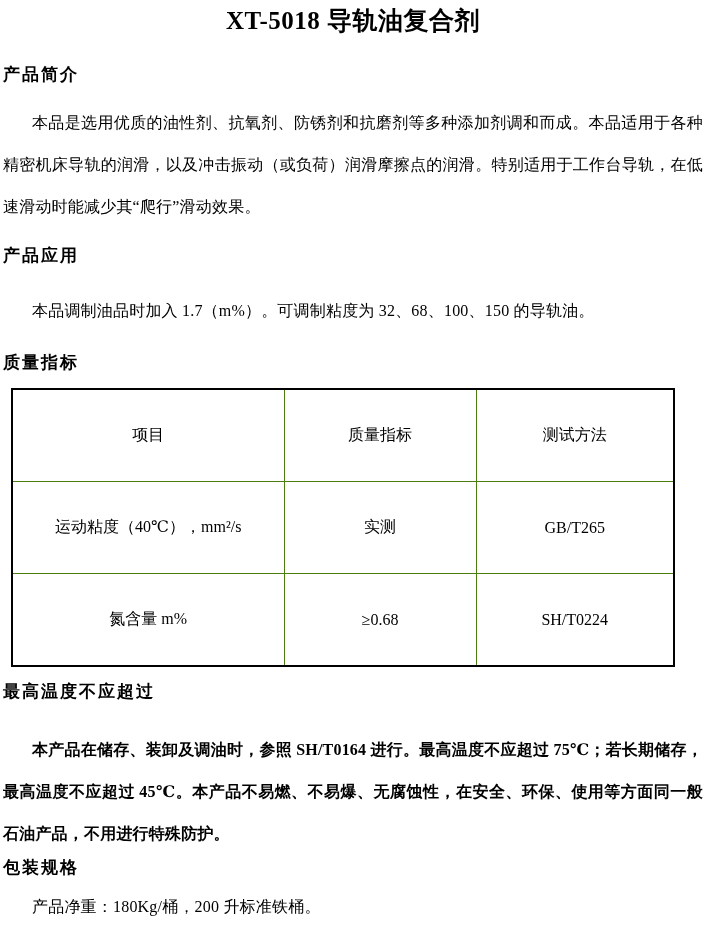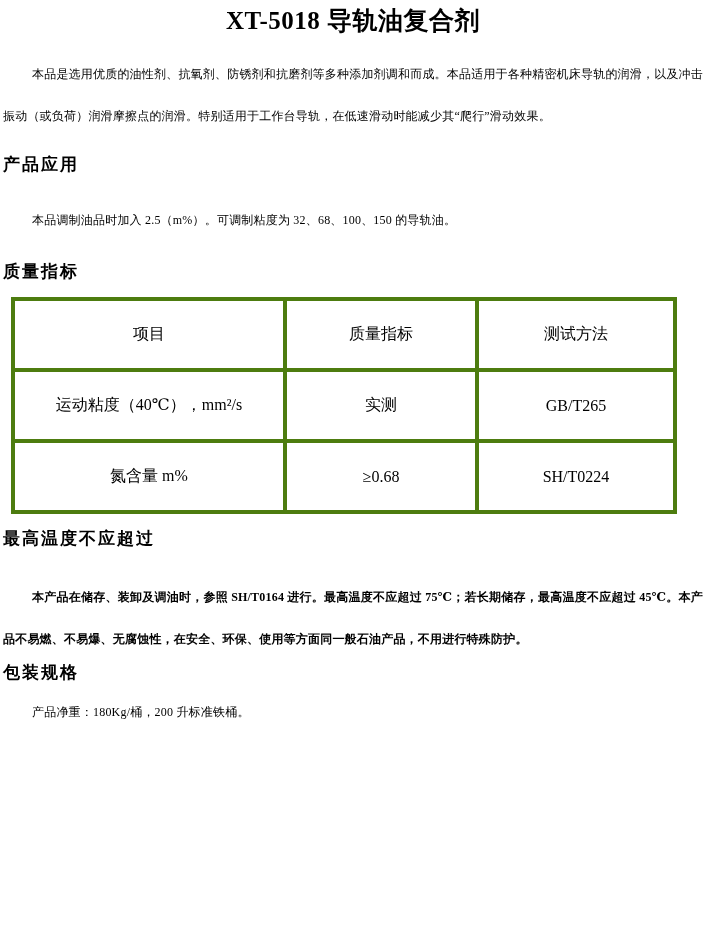--- a/index.html
+++ b/index.html
@@ -30,21 +30,21 @@
   }
   .heading {
     margin: 0;
     font-size: 17px;
     font-weight: bold;
     letter-spacing: 2px;
     line-height: 20px;
   }
   .para {
     margin: 0;
-    font-size: 12px;
+    font-size: 16px;
     line-height: 42px;
     text-align: justify;
     text-indent: 29px;
     letter-spacing: 0.2px;
   }
   .h-intro   { margin-top: 29px; }
   .p-intro   { margin-top: 17px; }
   .h-app     { margin-top: 18px; }
   .p-app     { margin-top: 24px; }
   .h-quality { margin-top: 21px; }
@@ -57,41 +57,42 @@
     border-collapse: collapse;
     table-layout: fixed;
     width: 662px;
     border: 2px solid #000000;
   }
   .quality-table col.c1 { width: 272px; }
   .quality-table col.c2 { width: 192px; }
   .quality-table col.c3 { width: 198px; }
   .quality-table th,
   .quality-table td {
-    border: 4px solid #4d7c0f;
+    border: 1px solid #4d7c0f;
     height: 59px;
-    padding: 4px 2px;
+    padding: 16px 2px;
     text-align: center;
     vertical-align: middle;
     font-size: 16px;
     font-weight: normal;
     overflow: hidden;
   }
 </style>
 </head>
 <body>
 
 <div class="page">
 
   <h1 class="title">XT-5018 导轨油复合剂</h1>
 
+  <h2 class="heading h-intro">产品简介</h2>
   <p class="para p-intro">本品是选用优质的油性剂、抗氧剂、防锈剂和抗磨剂等多种添加剂调和而成。本品适用于各种精密机床导轨的润滑，以及冲击振动（或负荷）润滑摩擦点的润滑。特别适用于工作台导轨，在低速滑动时能减少其“爬行”滑动效果。</p>
 
   <h2 class="heading h-app">产品应用</h2>
-  <p class="para p-app">本品调制油品时加入 2.5（m%）。可调制粘度为 32、68、100、150 的导轨油。</p>
+  <p class="para p-app">本品调制油品时加入 1.7（m%）。可调制粘度为 32、68、100、150 的导轨油。</p>
 
   <h2 class="heading h-quality">质量指标</h2>
 
   <table class="quality-table">
     <colgroup>
         <col class="c1">
         <col class="c2">
         <col class="c3">
       </colgroup>
     <thead>

